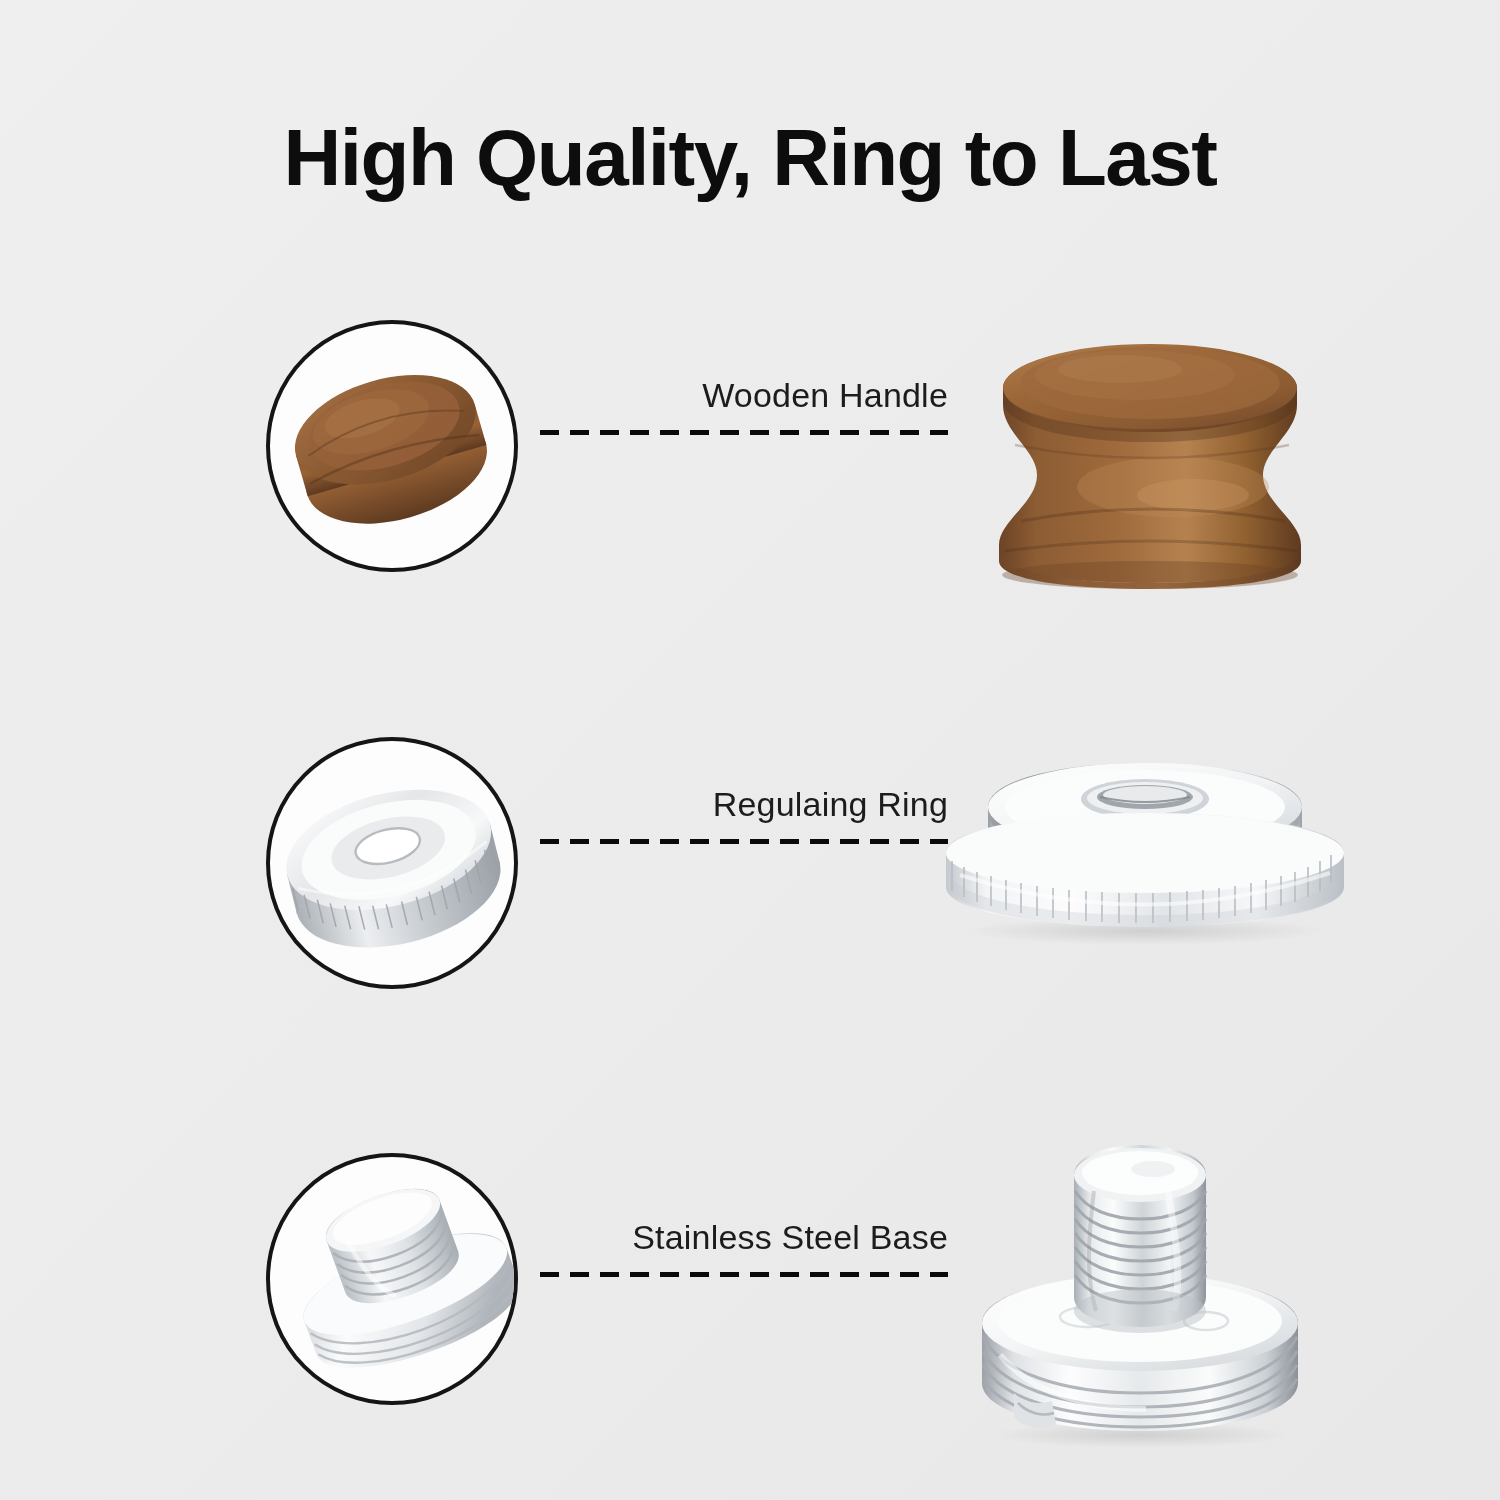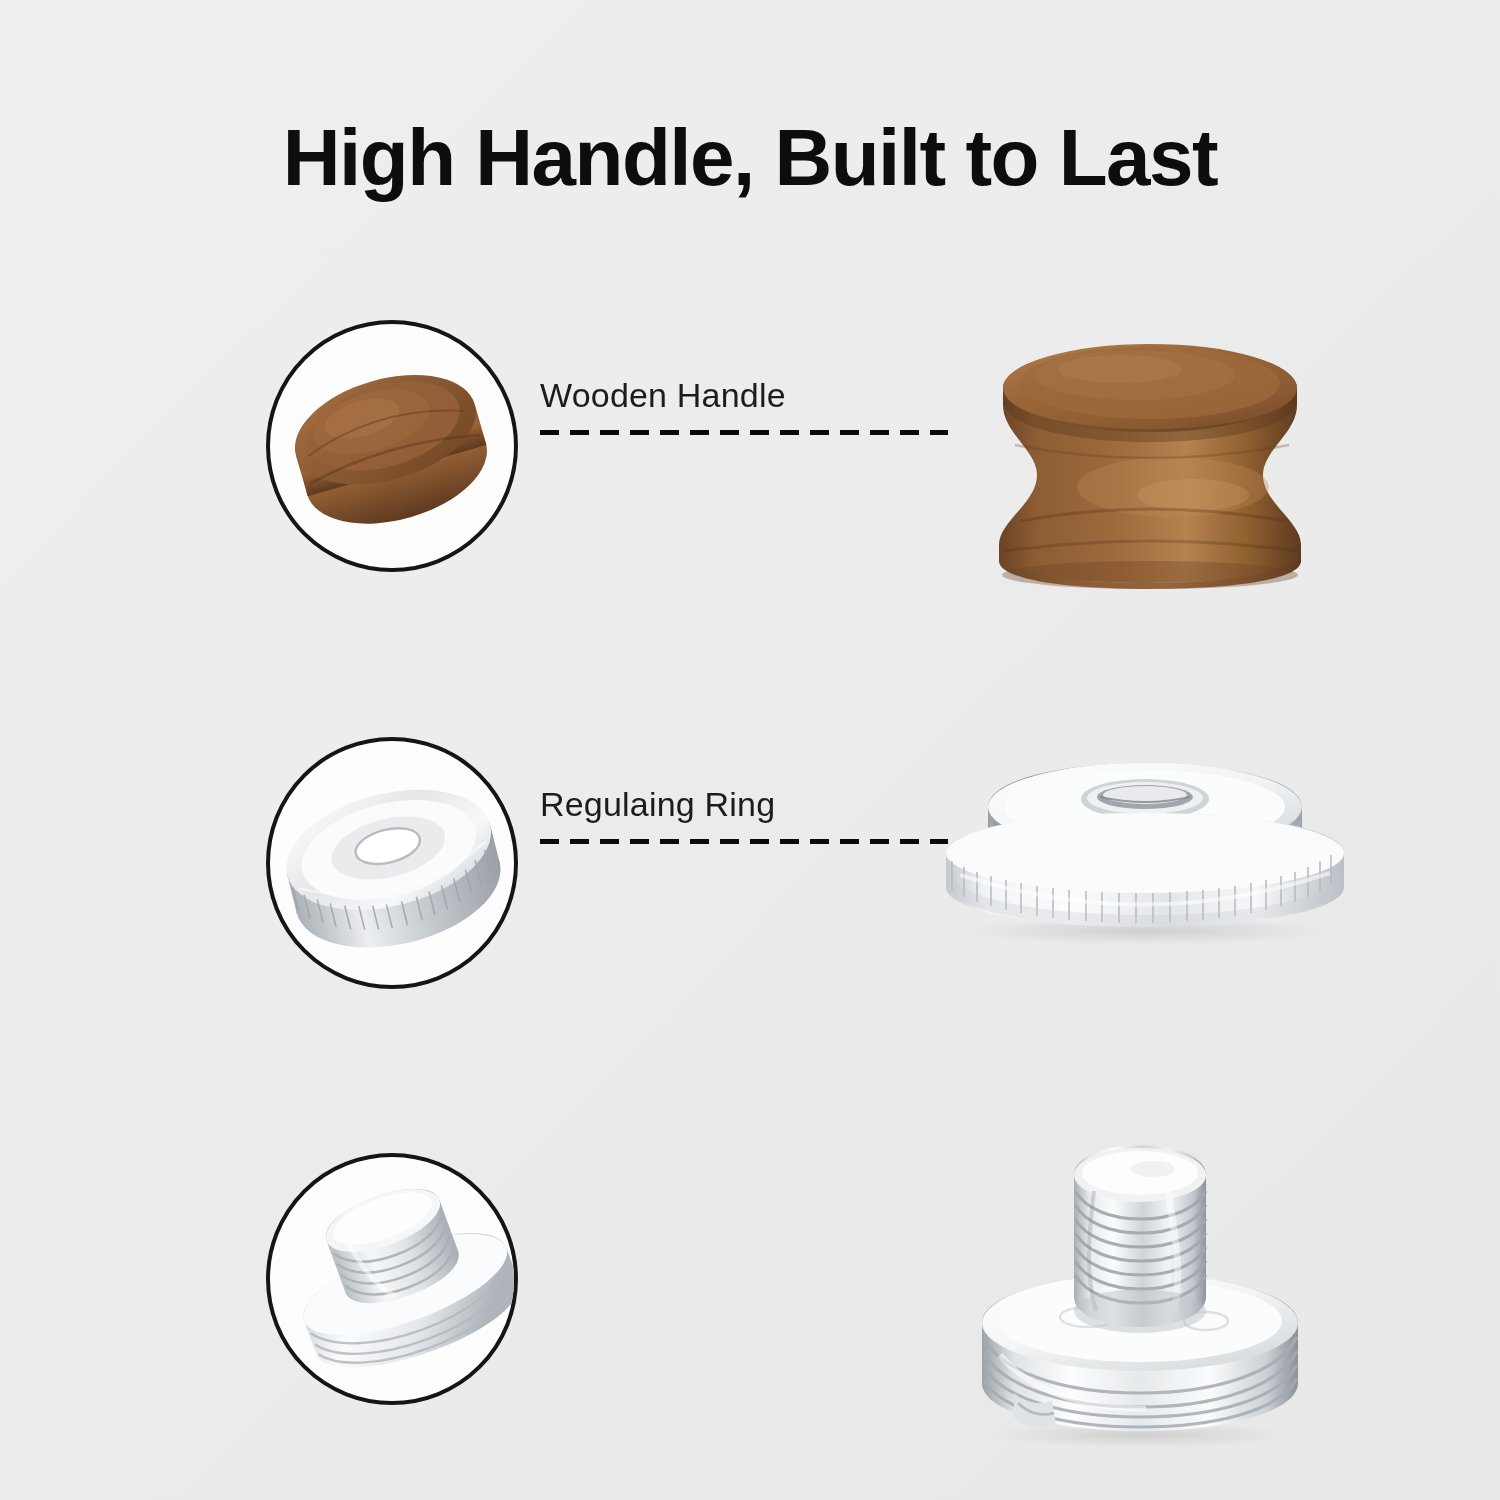--- a/index.html
+++ b/index.html
@@ -47,42 +47,42 @@
   .callout-inner{position:absolute;inset:0;display:block;}
 
   
   .connector{
     position:absolute;
     left:540px;width:408px;
   }
   .conn-label{
     font-size:34px;
     color:#1c1c1c;
-    text-align:left;
+    text-align:right;
     white-space:nowrap;
     letter-spacing:.2px;
     line-height:1;
   }
   .conn-dash{
     margin-top:18px;
     height:5px;
     width:100%;
     background-image:repeating-linear-gradient(to right,#0a0a0a 0px,#0a0a0a 19px,rgba(0,0,0,0) 19px,rgba(0,0,0,0) 30px);
   }
 
   
   .hero{position:absolute;}
   .hero svg{display:block;}
 </style>
 </head>
 <body>
 
 <div class="page">
 
-  <div class="title">High Handle, Built to Last</div>
+  <div class="title">High Quality, Ring to Last</div>
 
   <div class="row row-handle">
 
     <div class="callout" style="top:10px;">
       <svg class="callout-inner" viewBox="0 0 252 252">
         <defs>
           <linearGradient id="wkTop" x1="0" y1="0" x2="1" y2="1">
             <stop offset="0%" stop-color="#a87348"></stop>
             <stop offset="40%" stop-color="#8d5c33"></stop>
             <stop offset="100%" stop-color="#6f4526"></stop>
@@ -348,20 +348,24 @@
             <path d="M78 80 C88 96 110 104 138 104 C166 104 188 96 198 80"></path>
             <path d="M78 92 C88 108 110 116 138 116 C166 116 188 108 198 92"></path>
             <path d="M78 104 C88 120 110 128 138 128 C166 128 188 120 198 104"></path>
             <path d="M78 116 C88 132 110 140 138 140 C166 140 188 132 198 116"></path>
           </g>
           <path d="M96 72 Q104 128 124 144" stroke="#ffffff" stroke-width="5" fill="none" opacity="0.5"></path>
         </g>
       </svg>
     </div>
 
+    <div class="connector" style="top:85px;">
+      <div class="conn-label">Stainless Steel Base</div>
+      <div class="conn-dash"></div>
+    </div>
 
     <div class="hero" style="left:960px;top:0px;">
       <svg width="360" height="330" viewBox="0 0 360 330">
         <defs>
           <linearGradient id="sbPost" x1="0" y1="0" x2="1" y2="0">
             <stop offset="0%" stop-color="#a8aeb4"></stop>
             <stop offset="12%" stop-color="#e7eaec"></stop>
             <stop offset="30%" stop-color="#fbfcfc"></stop>
             <stop offset="52%" stop-color="#cfd4d8"></stop>
             <stop offset="72%" stop-color="#f2f4f5"></stop>

